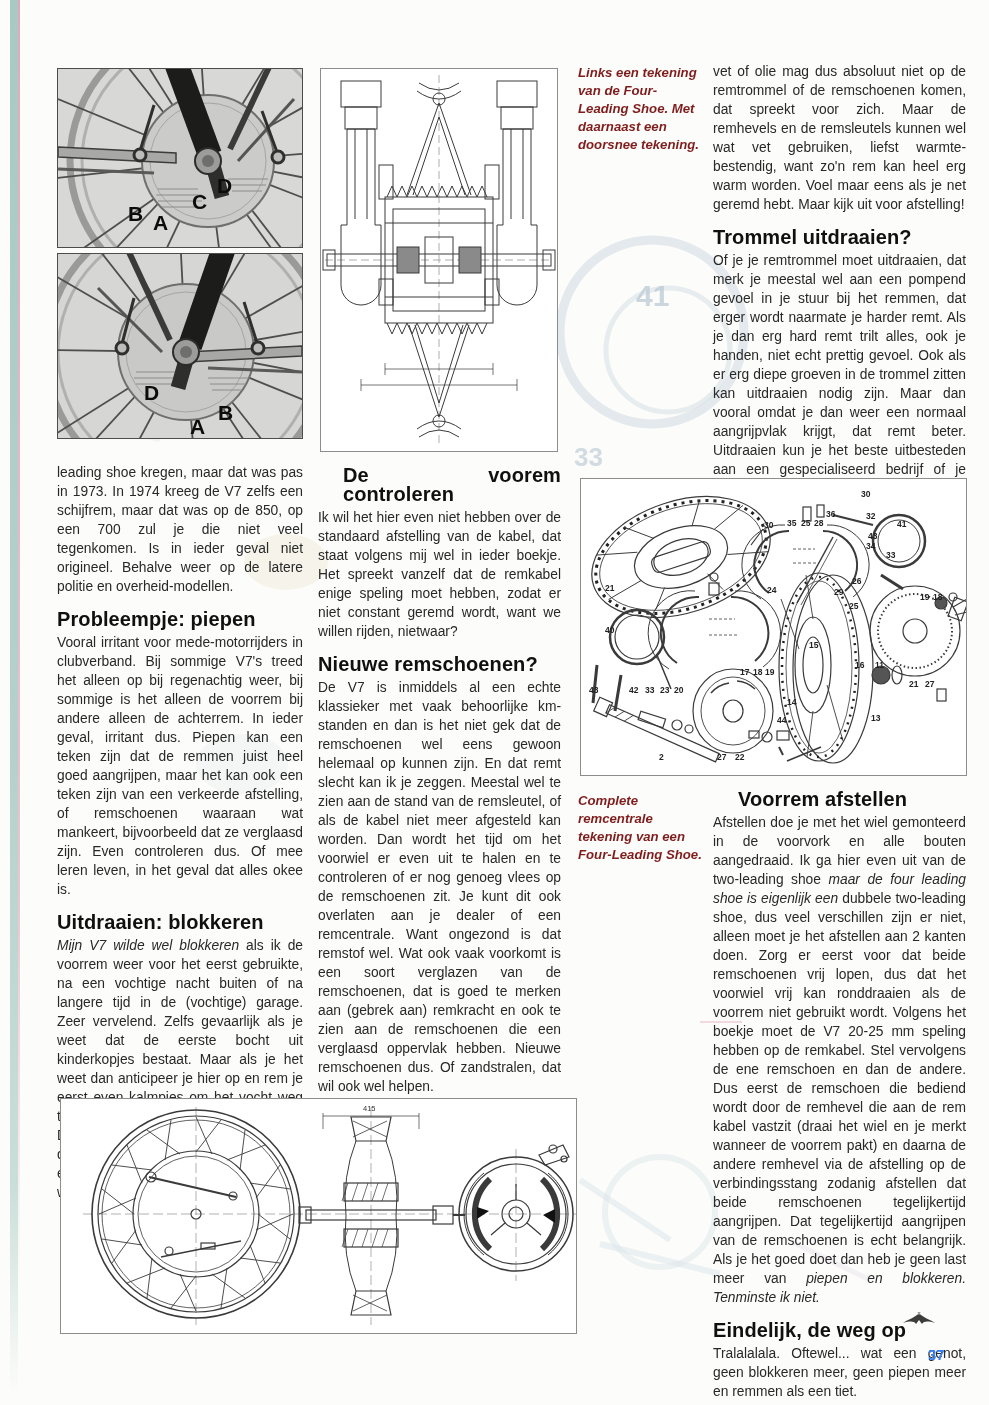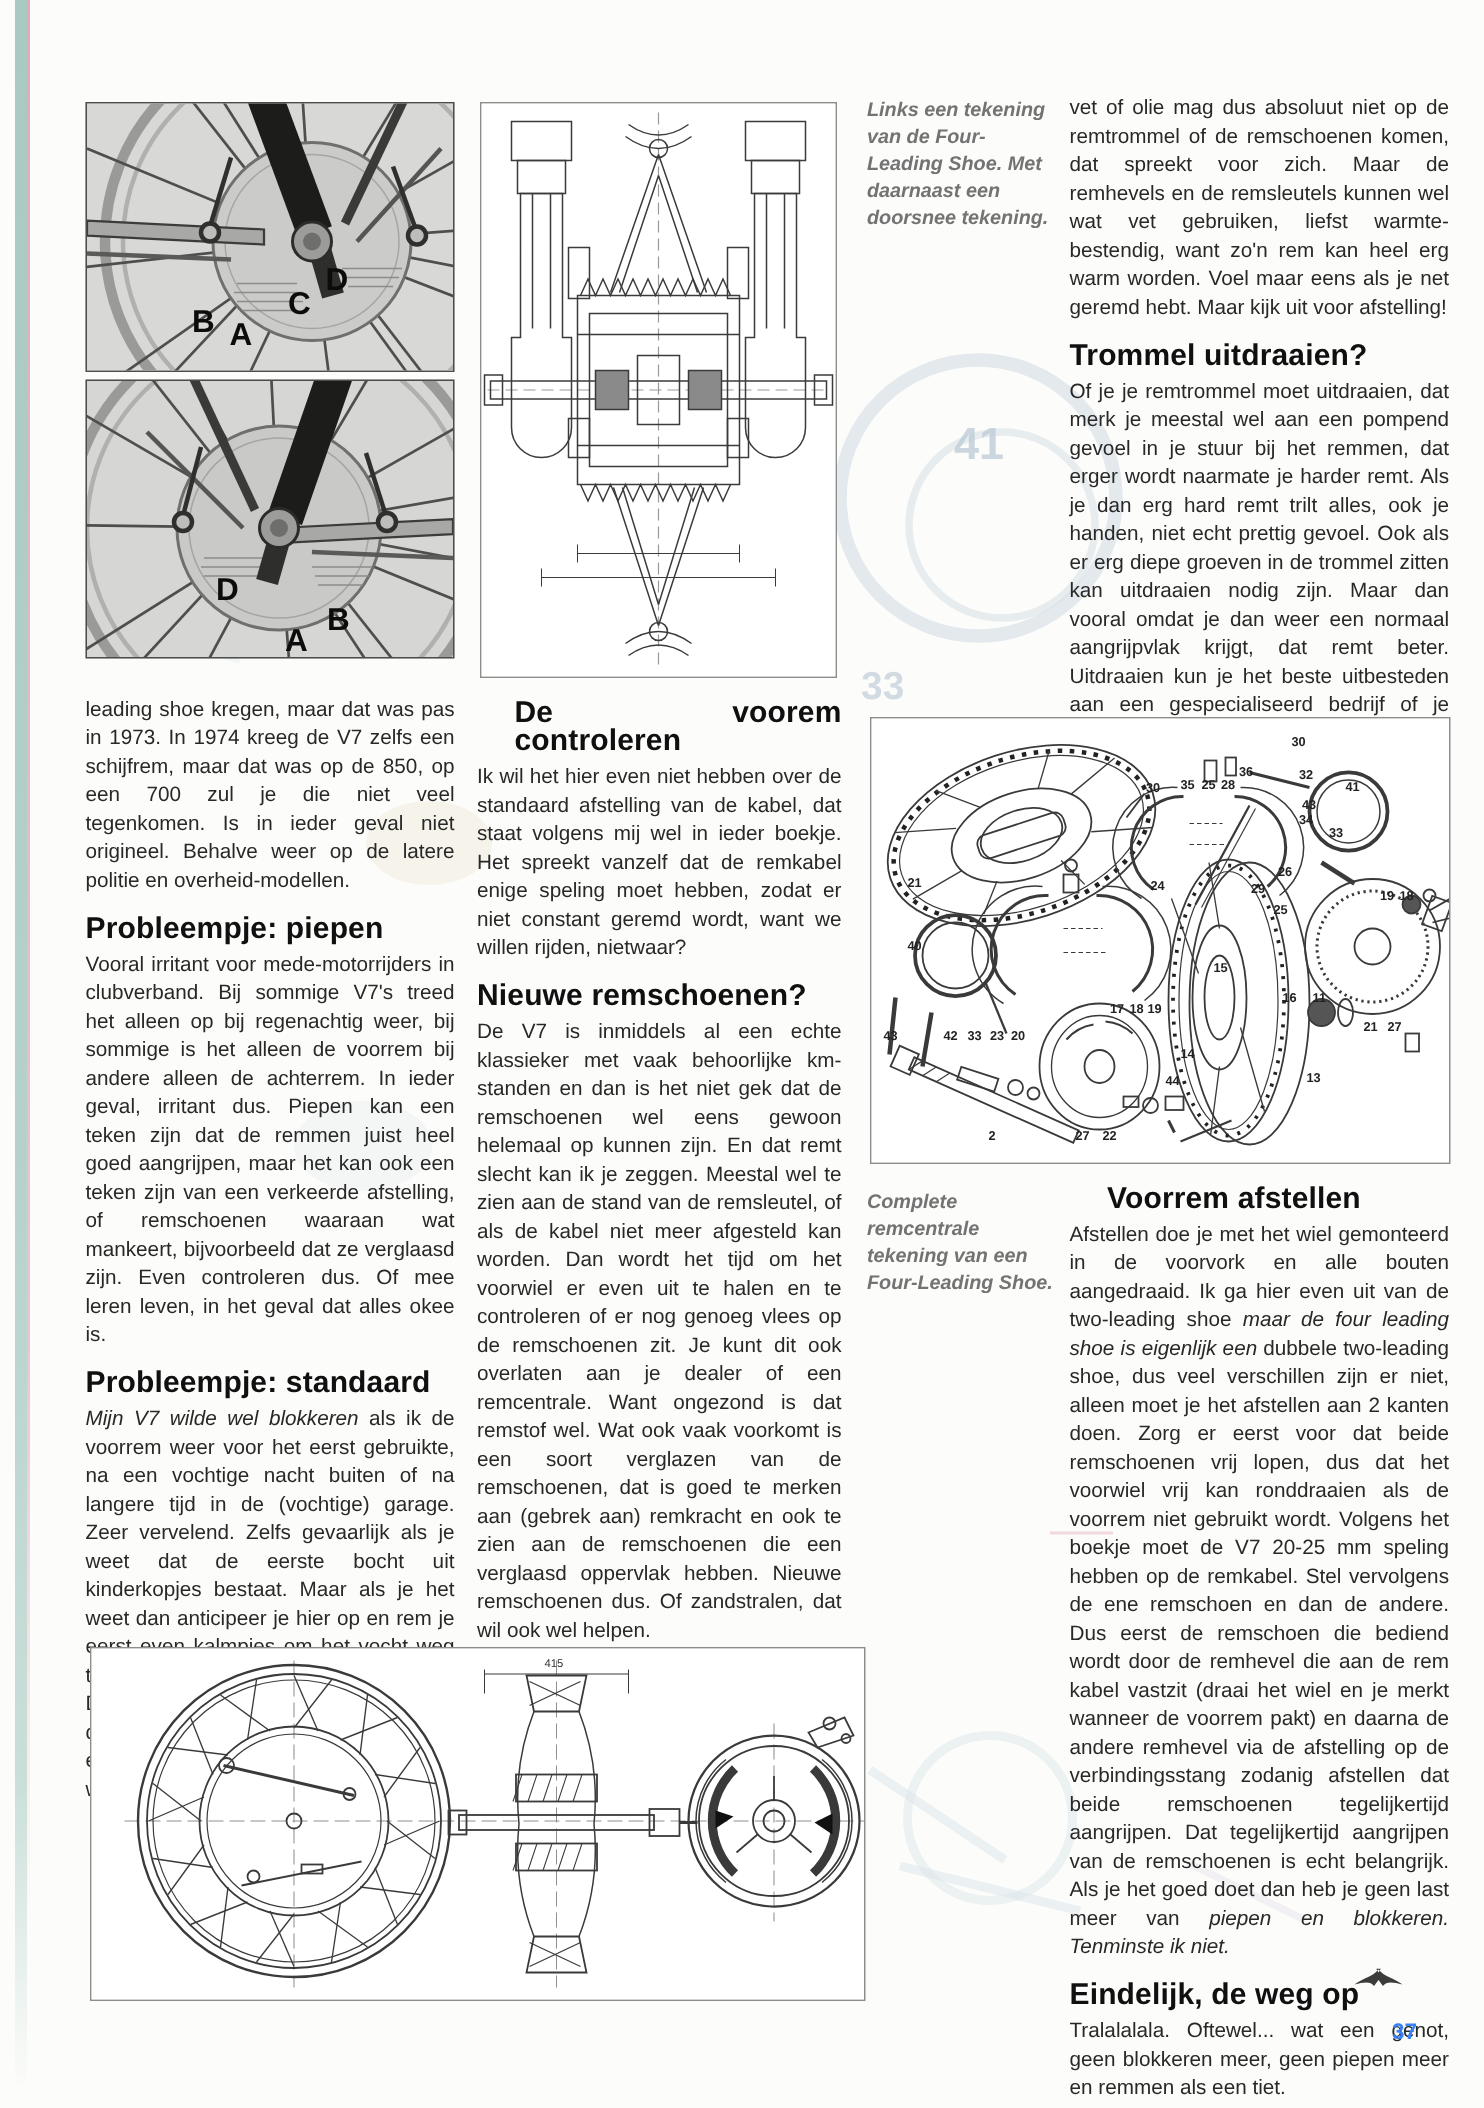--- a/index.html
+++ b/index.html
@@ -24,21 +24,21 @@
   .imgbox svg{display:block;}
   .col{
     position:absolute;z-index:2;text-align:justify;
     font-size:13.8px;line-height:19px;color:#282828;
   }
   .col p{margin:0;}
   .col h3{font-size:20px;line-height:19px;margin:14px 0 4px;color:#101010;letter-spacing:.1px;}
   .col h3:first-child{margin-top:0;margin-left:25px;}
   .caption{
     position:absolute;z-index:2;width:128px;
-    font-size:13.2px;line-height:18px;font-weight:bold;font-style:italic;color:#737373;
+    font-size:13.2px;line-height:18px;font-weight:bold;font-style:italic;color:#7f1d1d;
   }
   .pageno{position:absolute;left:928px;top:1346px;z-index:2;font-size:15px;font-weight:bold;color:#3b82f6;}
   .eagle{position:absolute;left:902px;top:1310px;z-index:2;}
   em{font-style:italic;}
 </style>
 </head>
 <body>
 
 <svg class="wm" width="989" height="1405" viewBox="0 0 989 1405">
   <circle cx="652" cy="332" r="92" fill="none" stroke="#cdd9e0" stroke-width="9" opacity="0.55"></circle>
@@ -206,21 +206,21 @@
 <div class="col" style="left:713px;top:62px;width:253px;">
   <p>vet of olie mag dus absoluut niet op de remtrommel of de remschoenen komen, dat spreekt voor zich. Maar de remhevels en de remsleutels kunnen wel wat vet gebruiken, liefst warmte-bestendig, want zo'n rem kan heel erg warm worden. Voel maar eens als je net geremd hebt. Maar kijk uit voor afstelling!</p>
   <h3>Trommel uitdraaien?</h3>
   <p>Of je je remtrommel moet uitdraaien, dat merk je meestal wel aan een pompend gevoel in je stuur bij het remmen, dat erger wordt naarmate je harder remt. Als je dan erg hard remt trilt alles, ook je handen, niet echt prettig gevoel. Ook als er erg diepe groeven in de trommel zitten kan uitdraaien nodig zijn. Maar dan vooral omdat je dan weer een normaal aangrijpvlak krijgt, dat remt beter. Uitdraaien kun je het beste uitbesteden aan een gespecialiseerd bedrijf of je dealer.</p>
 </div>
 
 <div class="col" style="left:57px;top:463px;width:246px;">
   <p>leading shoe kregen, maar dat was pas in 1973. In 1974 kreeg de V7 zelfs een schijfrem, maar dat was op de 850, op een 700 zul je die niet veel tegenkomen. Is in ieder geval niet origineel. Behalve weer op de latere politie en overheid-modellen.</p>
   <h3>Probleempje: piepen</h3>
   <p>Vooral irritant voor mede-motorrijders in clubverband. Bij sommige V7's treed het alleen op bij regenachtig weer, bij sommige is het alleen de voorrem bij andere alleen de achterrem. In ieder geval, irritant dus. Piepen kan een teken zijn dat de remmen juist heel goed aangrijpen, maar het kan ook een teken zijn van een verkeerde afstelling, of remschoenen waaraan wat mankeert, bijvoorbeeld dat ze verglaasd zijn. Even controleren dus. Of mee leren leven, in het geval dat alles okee is.</p>
-  <h3>Probleempje: standaard</h3>
+  <h3>Uitdraaien: blokkeren</h3>
   <p><em>Mijn V7 wilde wel blokkeren</em><span> als ik de voorrem weer voor het eerst gebruikte, na een vochtige nacht buiten of na langere tijd in de (vochtige) garage. Zeer vervelend. Zelfs gevaarlijk als je weet dat de eerste bocht uit kinderkopjes bestaat. Maar als je het weet dan anticipeer je hier op en rem je eerst even kalmpjes om het vocht weg te krijgen. Tja je moet toch wat. Fout! Dat is helemaal niet nodig, meestal als de voorrem blokkeert dan moet er nodig eens wat afgesteld of gecontroleerd worden.</span></p>
 </div>
 
 <div class="col" style="left:318px;top:466px;width:243px;">
   <h3>De voorem controleren</h3>
   <p>Ik wil het hier even niet hebben over de standaard afstelling van de kabel, dat staat volgens mij wel in ieder boekje. Het spreekt vanzelf dat de remkabel enige speling moet hebben, zodat er niet constant geremd wordt, want we willen rijden, nietwaar?</p>
   <h3>Nieuwe remschoenen?</h3>
   <p>De V7 is inmiddels al een echte klassieker met vaak behoorlijke km-standen en dan is het niet gek dat de remschoenen wel eens gewoon helemaal op kunnen zijn. En dat remt slecht kan ik je zeggen. Meestal wel te zien aan de stand van de remsleutel, of als de kabel niet meer afgesteld kan worden. Dan wordt het tijd om het voorwiel er even uit te halen en te controleren of er nog genoeg vlees op de remschoenen zit. Je kunt dit ook overlaten aan je dealer of een remcentrale. Want ongezond is dat remstof wel. Wat ook vaak voorkomt is een soort verglazen van de remschoenen, dat is goed te merken aan (gebrek aan) remkracht en ook te zien aan de remschoenen die een verglaasd oppervlak hebben. Nieuwe remschoenen dus. Of zandstralen, dat wil ook wel helpen.</p>
   <h3>Remmen smeren?</h3>
   <p>Ja het wordt wel voor de grap gezegd dat je je remmen moet smeren, maar er zitten best veel bewegende delen aan een remconstructie. Enne, die kunnen best wat smering gebruiken. Niet teveel, want</p>

